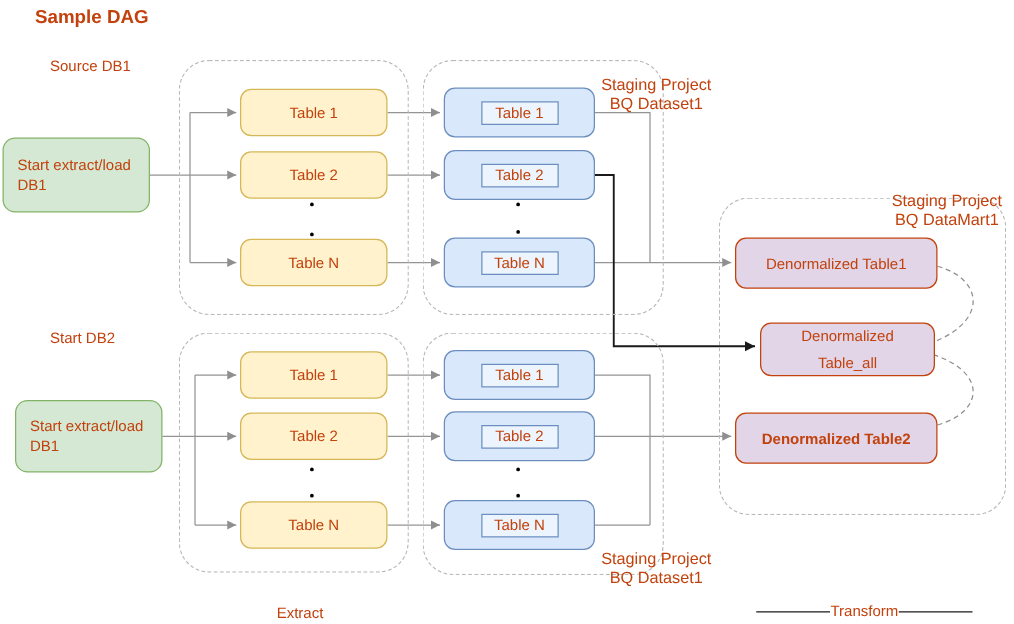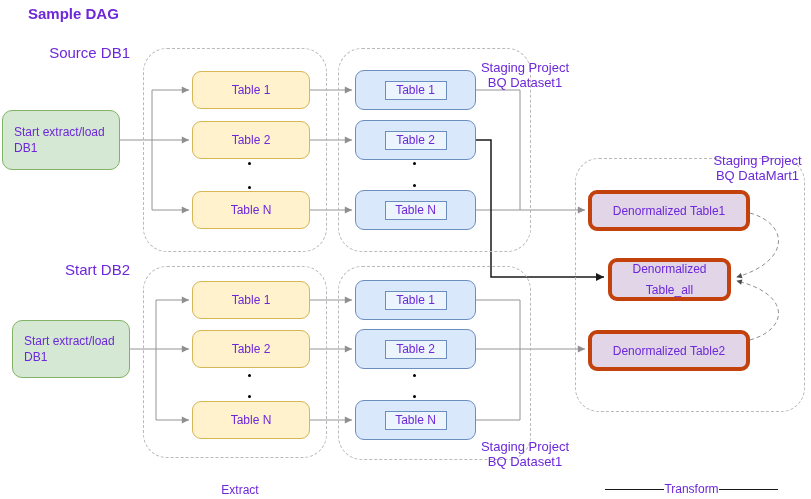--- a/index.html
+++ b/index.html
@@ -1,22 +1,22 @@
 <!DOCTYPE html>
 <html><head>
 <meta charset="utf-8">
 <style>
   html,body{margin:0;padding:0;background:#fff;}
   #canvas{
     position:relative;width:811px;height:499px;background:#ffffff;
-    font-family:"Liberation Sans", sans-serif;color:#6d28d9;overflow:hidden;
+    font-family:"Liberation Sans", sans-serif;color:#c2410c;overflow:hidden;
   }
   .abs{position:absolute;}
   .title{font-size:15px;font-weight:bold;}
-  .lbl{font-size:15px;line-height:14px;text-align:right;white-space:nowrap;}
+  .lbl{font-size:12px;line-height:14px;text-align:left;white-space:nowrap;}
   .cap{font-size:13px;line-height:15px;text-align:center;white-space:nowrap;}
   .dashed-box{
     border:1px dashed #b9b9b9;border-radius:24px;background:transparent;
   }
   .node{
     display:flex;align-items:center;justify-content:center;
     font-size:12px;line-height:16px;box-sizing:border-box;
   }
   .node.green{
     background:#d5e8d4;border:1px solid #82b366;border-radius:10px;
@@ -29,21 +29,21 @@
   .node.blue{
     background:#dae8fc;border:1px solid #6c8ebf;border-radius:9px;
   }
   .inner-chip{
     width:62px;height:19px;box-sizing:border-box;
     background:#ecf4fd;border:1px solid #6c8ebf;
     display:flex;align-items:center;justify-content:center;
     font-size:12px;
   }
   .node.purple{
-    background:#e1d5e7;border:4px solid #c2410c;border-radius:9px;
+    background:#e1d5e7;border:1px solid #c2410c;border-radius:9px;
     flex-direction:column;
   }
   .node.purple .l2gap{line-height:21px;}
   .dot{
     position:absolute;width:3px;height:3px;background:#000;border-radius:50%;
   }
   .stage{
     position:absolute;display:flex;align-items:center;font-size:12px;
     white-space:nowrap;
   }
@@ -158,25 +158,25 @@
     <div class="inner-chip">Table 1</div>
   </div>
   <div class="abs node blue" style="left:355px;top:329px;width:121px;height:40px;">
     <div class="inner-chip">Table 2</div>
   </div>
   <div class="abs node blue" style="left:355px;top:400px;width:121px;height:40px;">
     <div class="inner-chip">Table N</div>
   </div>
 
   <div class="abs node purple" style="left:588px;top:190px;width:162px;height:41px;">Denormalized Table1</div>
-  <div class="abs node purple" style="left:608px;top:258px;width:123px;height:43px;">
+  <div class="abs node purple" style="left:608px;top:258px;width:140px;height:43px;">
     <span class="l2gap">Denormalized</span>
     <span class="l2gap">Table_all</span>
   </div>
-  <div class="abs node purple" style="left:588px;top:330px;width:162px;height:41px;">Denormalized Table2</div>
+  <div class="abs node purple" style="left:588px;top:330px;width:162px;height:41px;font-weight:bold;">Denormalized Table2</div>
 
   <div class="dot" style="left:248px;top:162px;"></div>
   <div class="dot" style="left:248px;top:186px;"></div>
   <div class="dot" style="left:413px;top:162px;"></div>
   <div class="dot" style="left:413px;top:184px;"></div>
   <div class="dot" style="left:248px;top:374px;"></div>
   <div class="dot" style="left:248px;top:395px;"></div>
   <div class="dot" style="left:413px;top:374px;"></div>
   <div class="dot" style="left:413px;top:395px;"></div>
 

